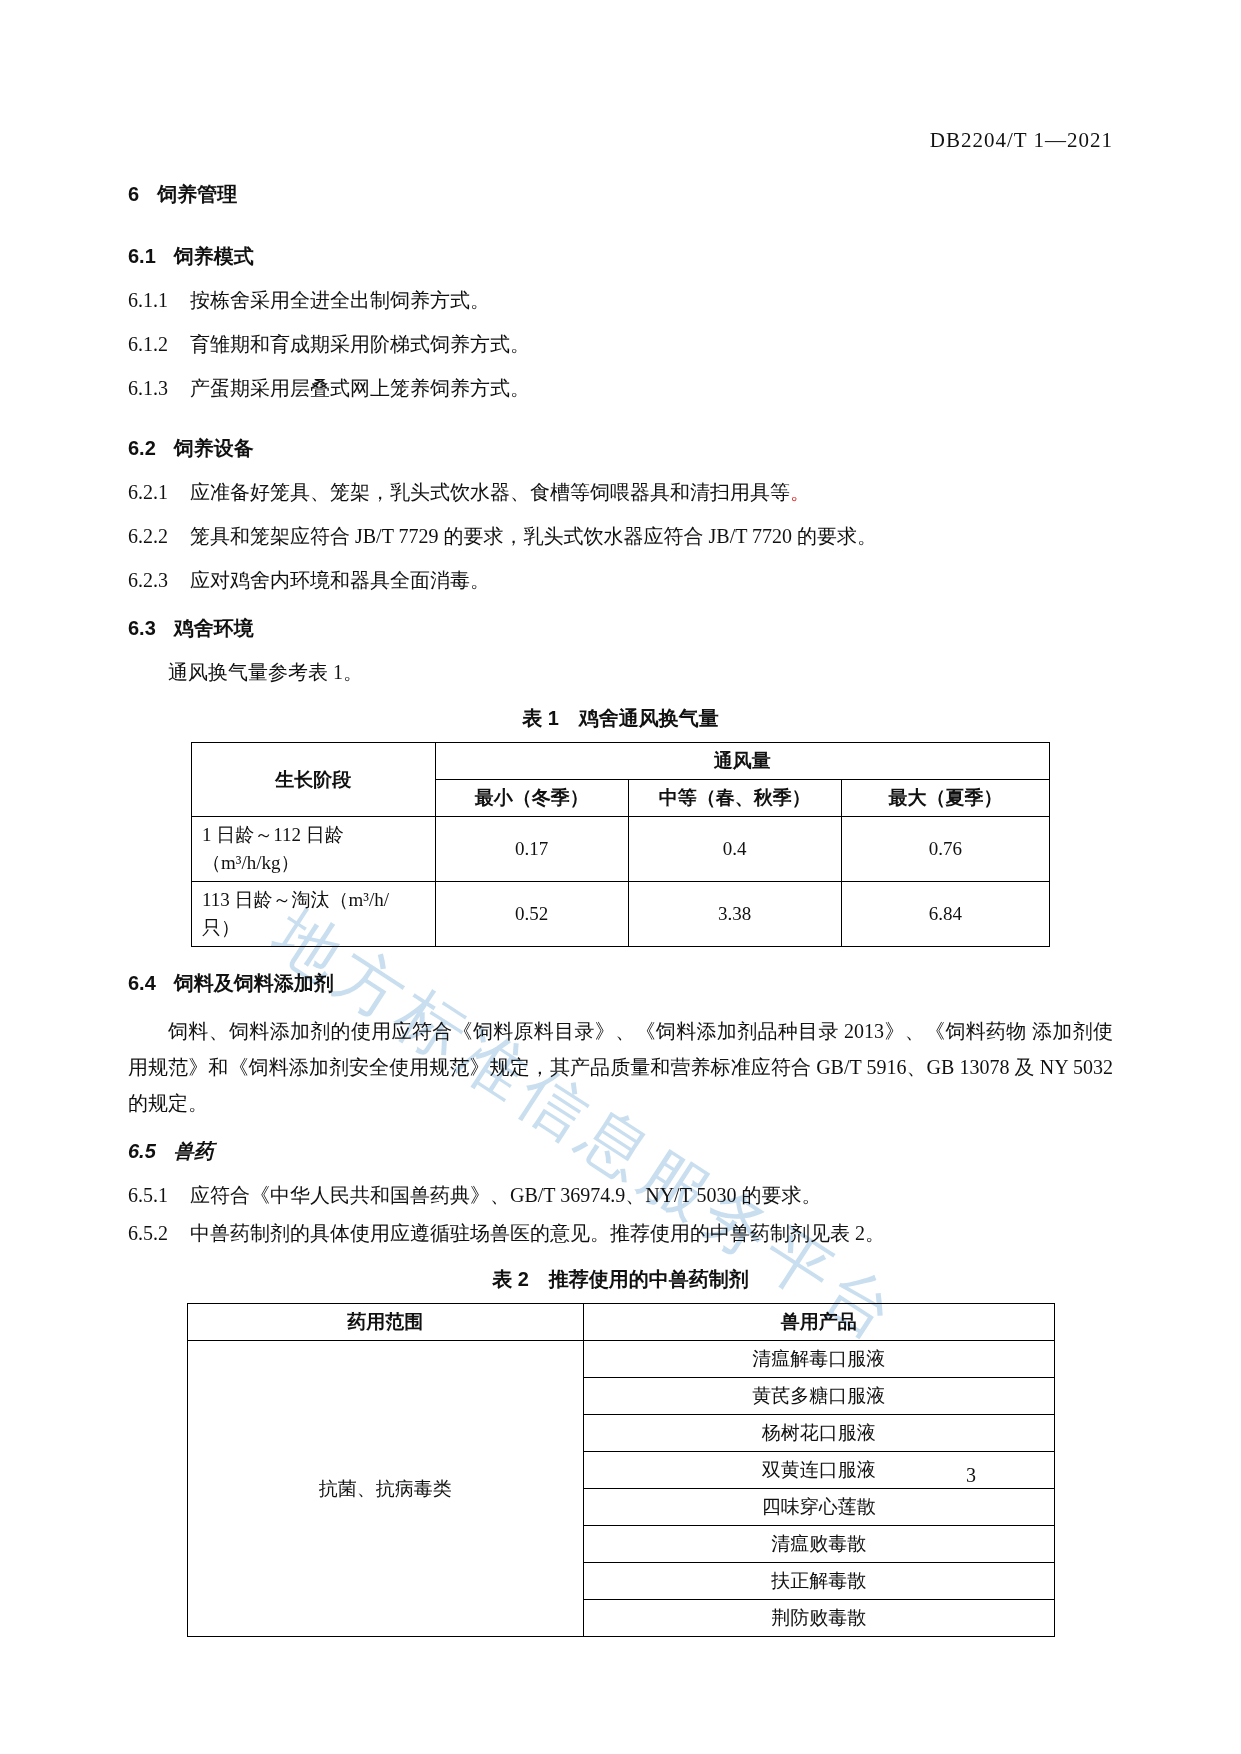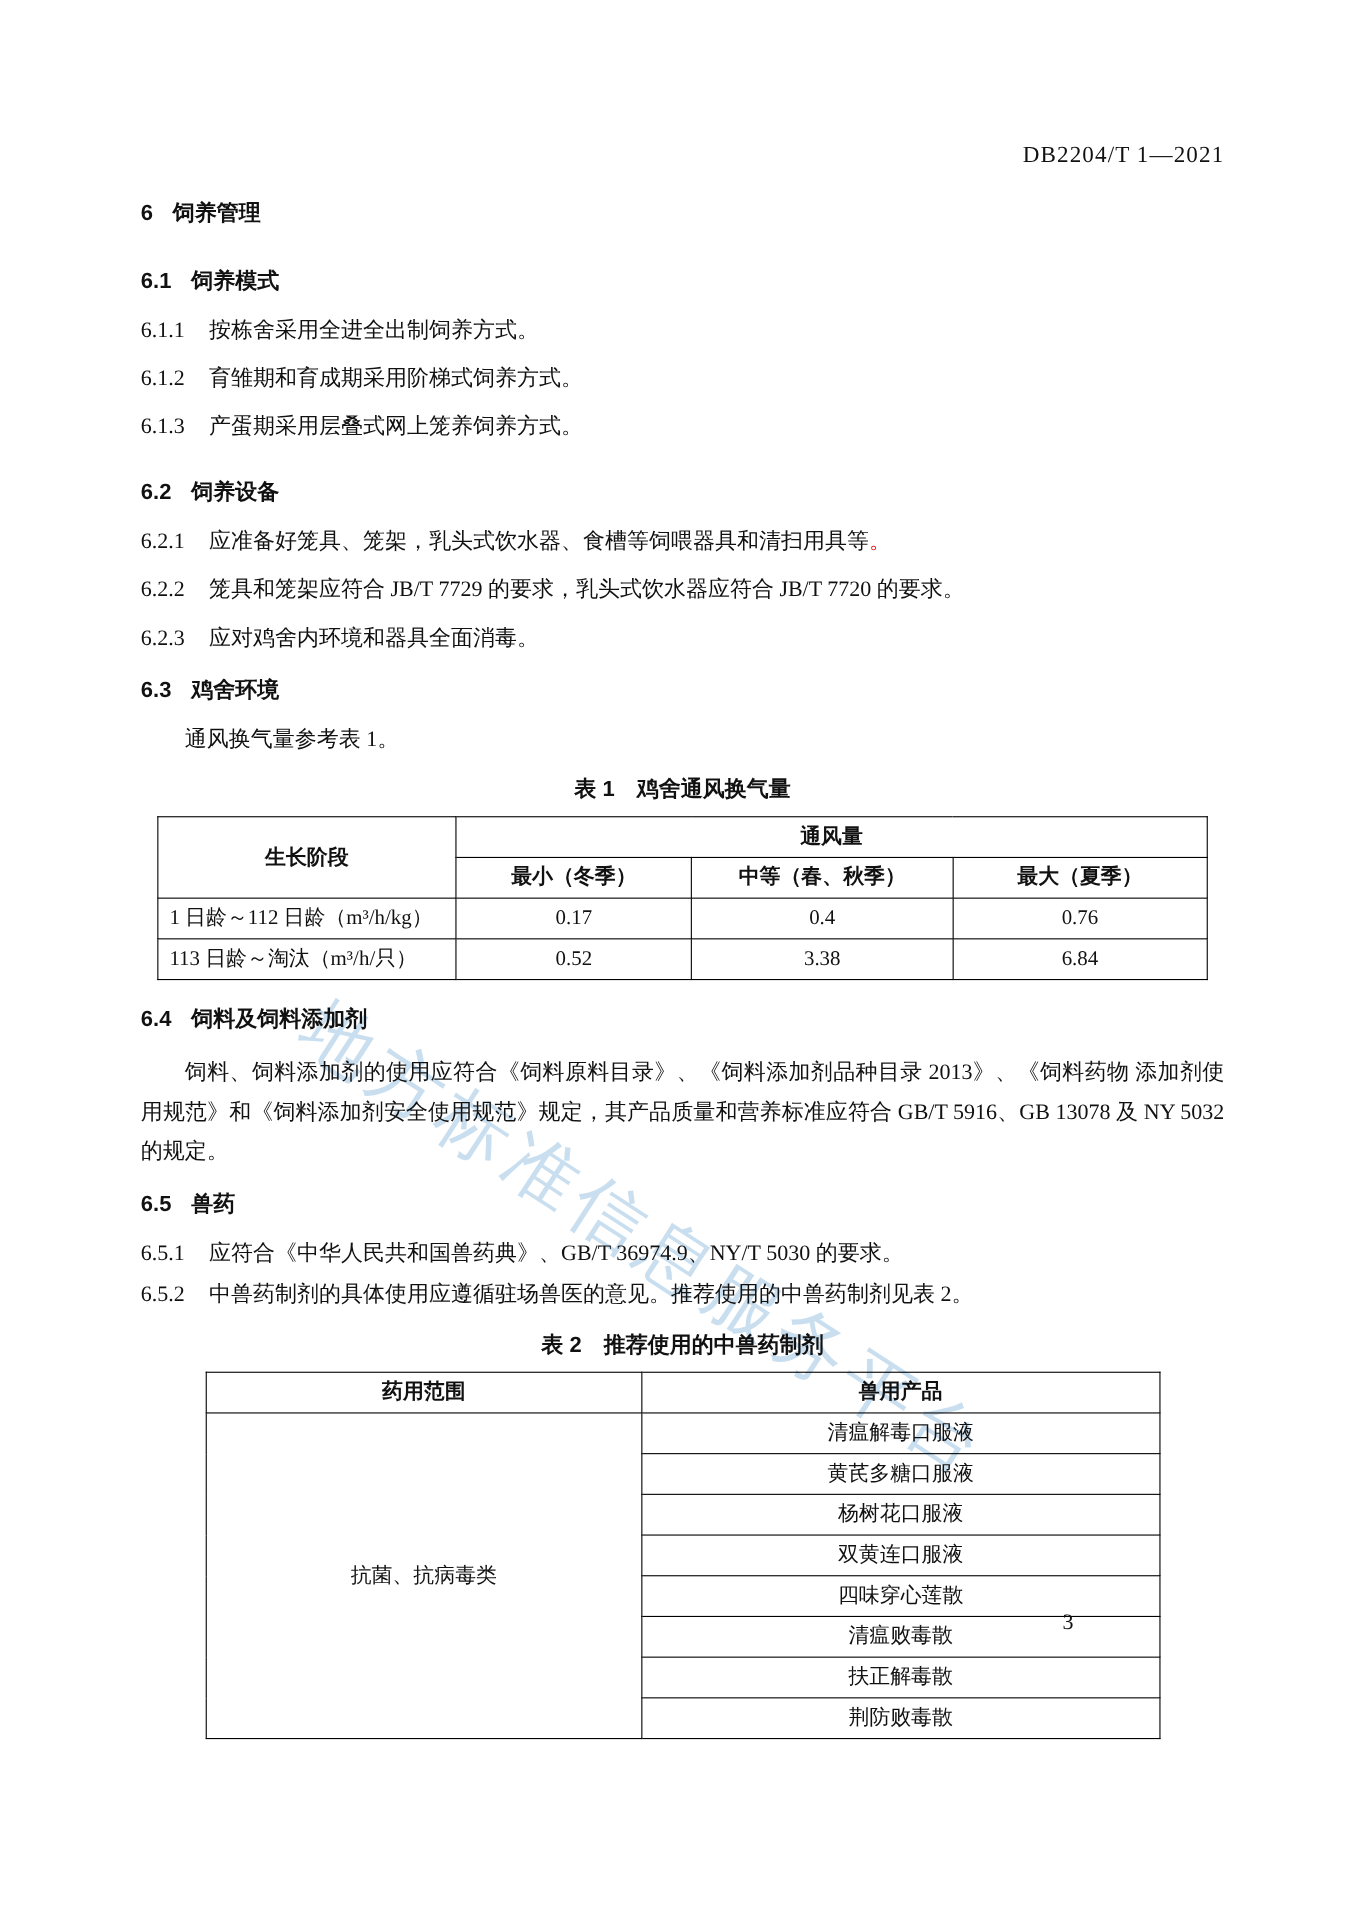--- a/index.html
+++ b/index.html
@@ -59,21 +59,21 @@
   th,td{
     border:1px solid #000;
     padding:4px 8px;
     text-align:center;
     font-weight:normal;
   }
   th{
     font-weight:bold;
     font-family:"Liberation Sans","DejaVu Sans",sans-serif;
   }
-  .t1{width:955px;}
+  .t1{width:859px;}
   .t1 th{height:26px;}
   .t1 td{height:27px;}
   .t1 td.stage{text-align:left;padding-left:10px;}
   .t2{width:868px;}
   .t2 th{height:28px;}
   .t2 td{height:26px;}
   .t2 td.category{text-align:center;}
   .watermark{
     position:absolute;
     z-index:1;
@@ -177,21 +177,21 @@
         </tr>
       </tbody>
     </table>
 
     <div class="h-sub" style="margin-top:22px;">
       <span class="num">6.4</span><span>饲料及饲料添加剂</span>
     </div>
 
     <div class="para-flow">饲料、饲料添加剂的使用应符合《饲料原料目录》、《饲料添加剂品种目录 2013》、《饲料药物 添加剂使用规范》和《饲料添加剂安全使用规范》规定，其产品质量和营养标准应符合 GB/T 5916、GB 13078 及 NY 5032 的规定。</div>
 
-    <div class="h-sub" style="margin-top:16px;">
+    <div class="h-sub" style="margin-top:16px;font-style:italic;">
       <span class="num">6.5</span><span>兽药</span>
     </div>
 
     <div class="clause">
       <span class="num">6.5.1</span><span>应符合《中华人民共和国兽药典》、GB/T 36974.9、NY/T 5030 的要求。</span>
     </div>
     <div class="clause" style="margin-top:10px;">
       <span class="num">6.5.2</span><span>中兽药制剂的具体使用应遵循驻场兽医的意见。推荐使用的中兽药制剂见表 2。</span>
     </div>
 

